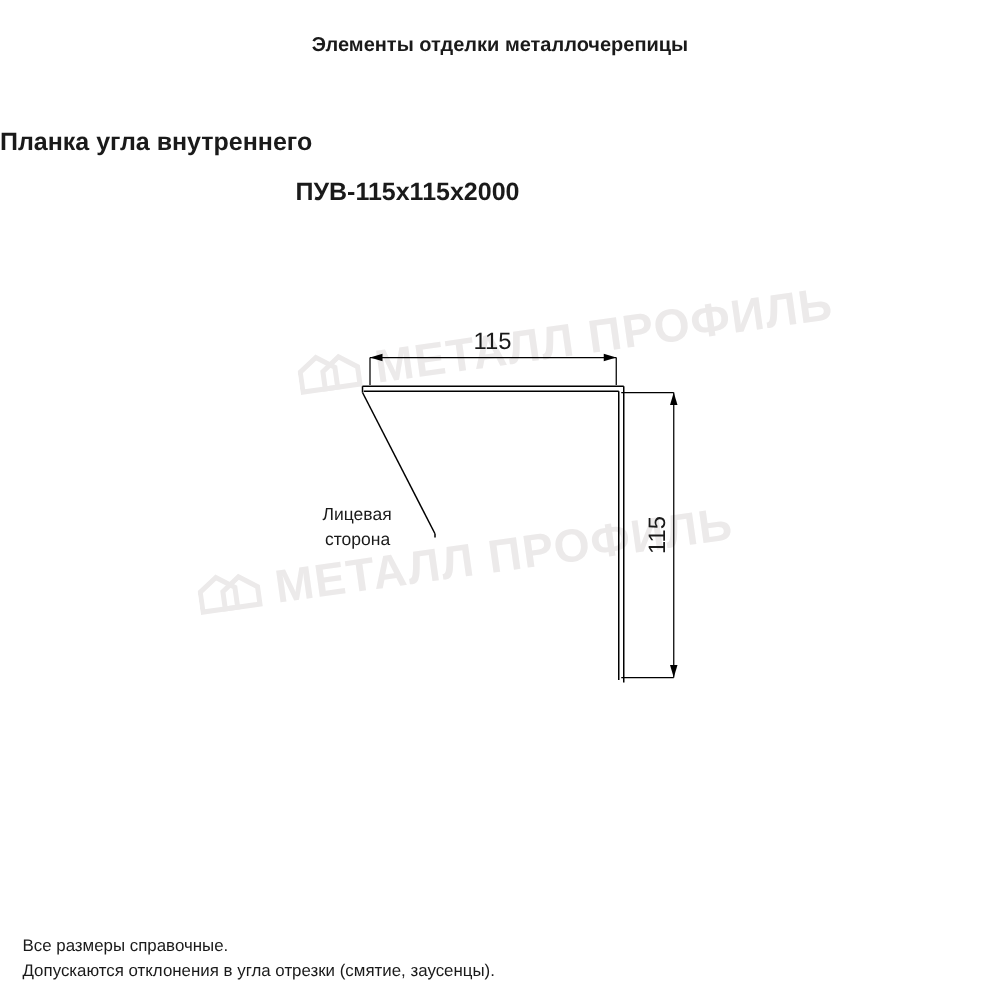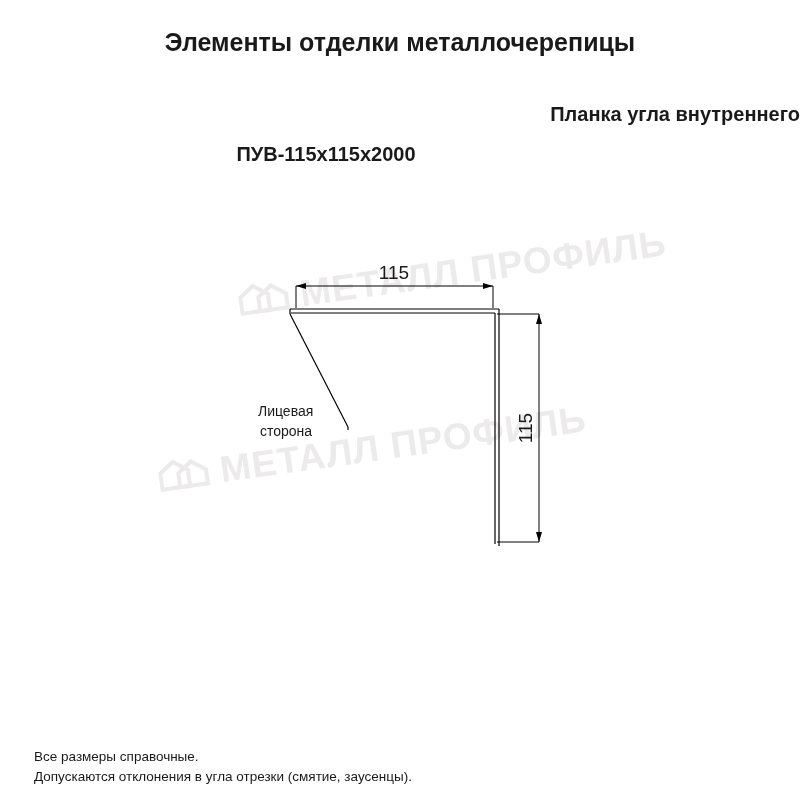--- a/index.html
+++ b/index.html
@@ -19,30 +19,30 @@
     position: relative;
     width: 800px;
     height: 800px;
   }
   .title-main {
     position: absolute;
     top: 28px;
     left: 0;
     width: 800px;
     text-align: center;
-    font-size: 25px;
+    font-size: 16px;
     font-weight: bold;
     letter-spacing: 0px;
   }
   .title-sub {
     position: absolute;
     top: 103px;
     left: 0;
     width: 800px;
-    text-align: right;
+    text-align: left;
     font-size: 20px;
     font-weight: bold;
   }
   .title-code {
     position: absolute;
     top: 143px;
     left: 0;
     width: 652px;
     text-align: center;
     font-size: 20px;
@@ -83,21 +83,21 @@
     font-size: 37px;
     transform: rotate(-8deg);
   }
   .wm-logo {
     display: inline-block;
     vertical-align: middle;
     margin-right: 8px;
   }
   .footer {
     position: absolute;
-    left: 34px;
+    left: 18px;
     bottom: 13px;
     font-size: 13.5px;
     line-height: 20px;
   }
   .footer div {
     white-space: nowrap;
   }
   .dim-label {
     font-size: 19px;
     fill: #1a1a1a;

